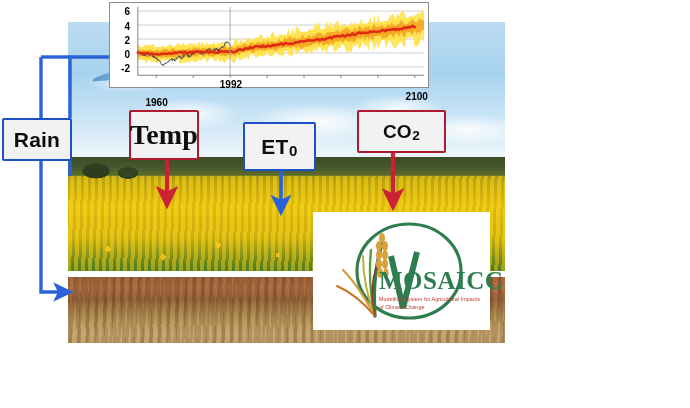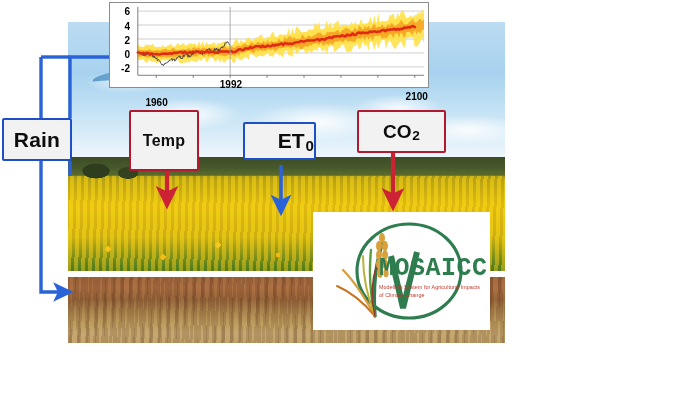--- a/index.html
+++ b/index.html
@@ -69,34 +69,34 @@
   
   .var-box{position:absolute;background:#f2f2f2;border-radius:2px;box-sizing:border-box;
     display:flex;align-items:center;justify-content:center;
     font-weight:bold;color:#0d0d0d;letter-spacing:.2px;}
   .var-box sub{font-size:.72em;vertical-align:baseline;position:relative;top:.28em;
                margin-left:.5px;font-weight:bold;}
   .blue-box{border:2px solid #1f4fc4;}
   .red-box{border:2px solid #b01a2e;}
 
   #box-rain{left:2px;top:118px;width:70px;height:43px;font-size:21px;}
-  #box-temp{left:129px;top:110px;width:70px;height:61px;font-size:16px;}
-  #box-et0 {left:243px;top:122px;width:73px;height:38px;font-size:21px;justify-content:flex-end;}
+  #box-temp{left:129px;top:110px;width:70px;height:50px;font-size:28px;font-family:Liberation Serif, serif;}
+  #box-et0 {left:243px;top:122px;width:73px;height:49px;font-size:21px;}
   #box-co2 {left:357px;top:110px;width:89px;height:43px;font-size:19px;text-align:center;}
 
   
   #connectors{position:absolute;left:0;top:0;width:690px;height:408px;overflow:visible;}
 
   
   #logo-card{position:absolute;left:313px;top:212px;width:177px;height:118px;
     background:#ffffff;box-sizing:border-box;}
   #logo-inner{position:absolute;left:0;top:0;width:100%;height:100%;}
   #logo-text{position:absolute;left:66px;top:44px;width:112px;}
   #logo-word{font-size:25px;font-weight:bold;color:#2e7d4f;letter-spacing:.5px;
-             line-height:1;font-family:Liberation Mono, monospace;}
+             line-height:1;font-family:Liberation Serif, serif;margin-top:12px;}
   #logo-tag{margin-top:3px;font-size:5.4px;line-height:1.42;color:#c0392b;
             font-family:"Liberation Sans",sans-serif;letter-spacing:.05px;}
 </style>
 </head>
 <body>
 
 <div id="stage">
 
   <div class="photo" id="sky-photo"></div>
   <div class="photo" id="sky-streak"></div>

